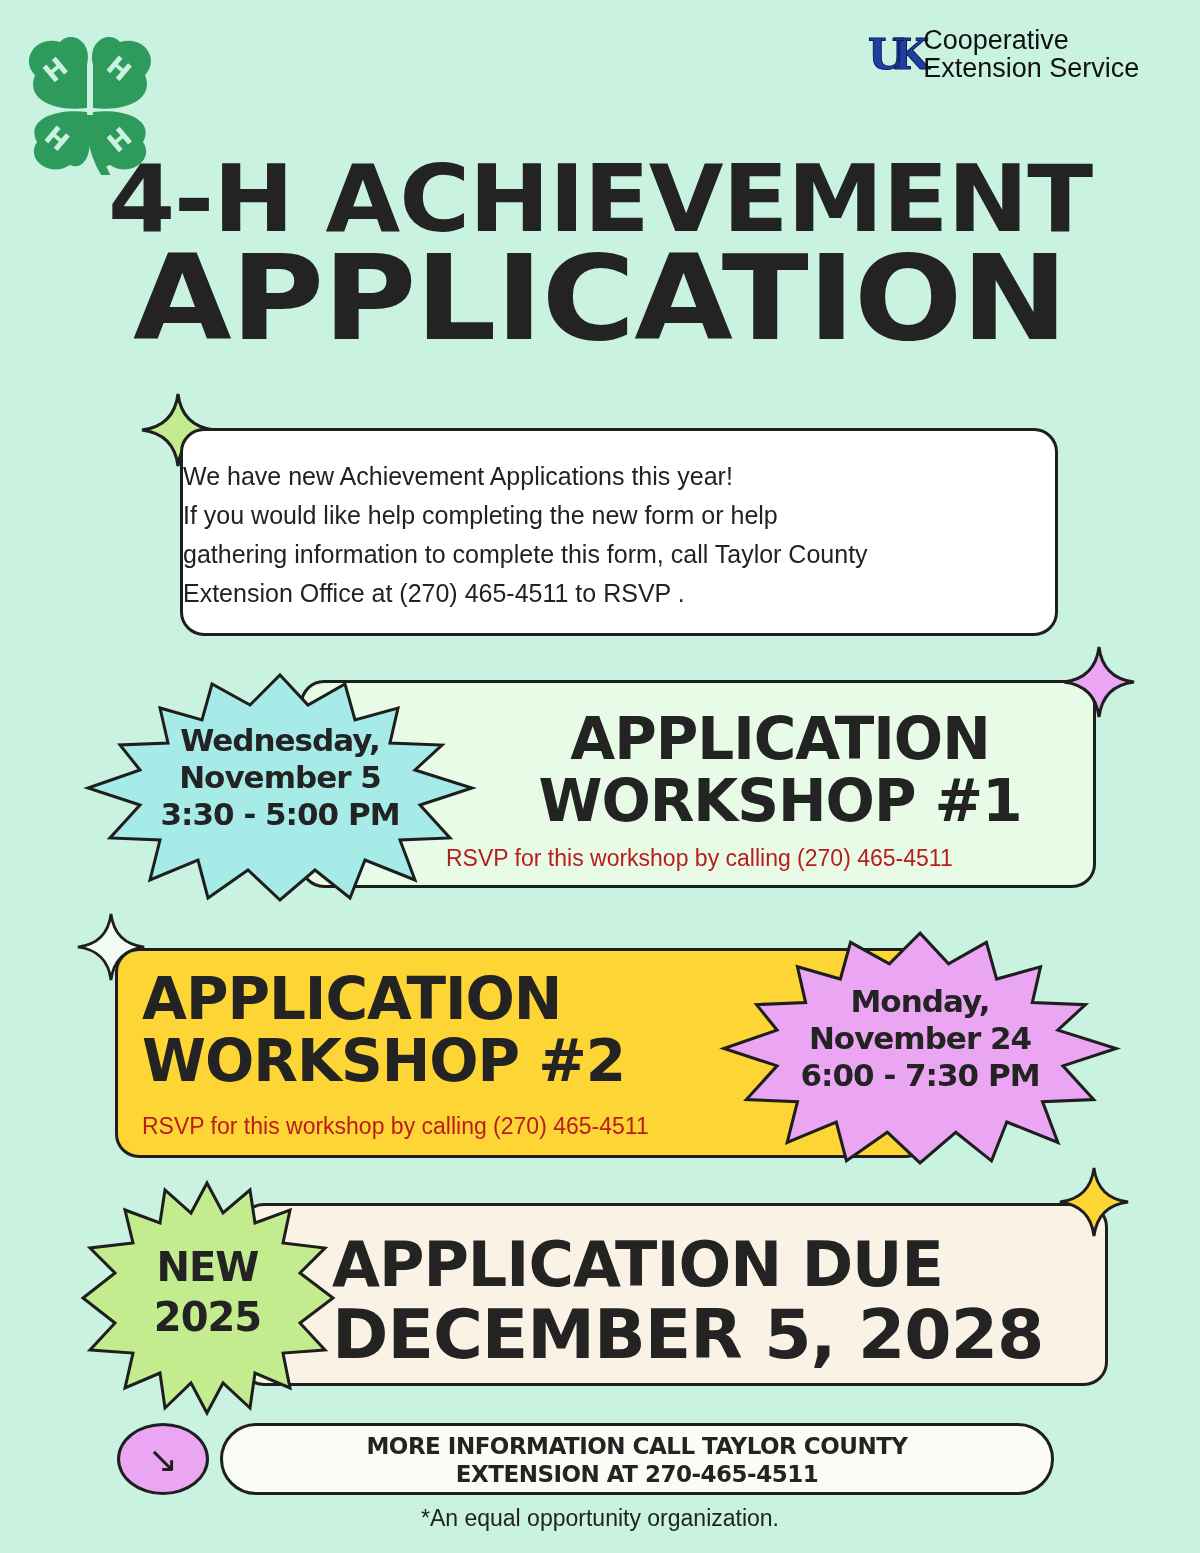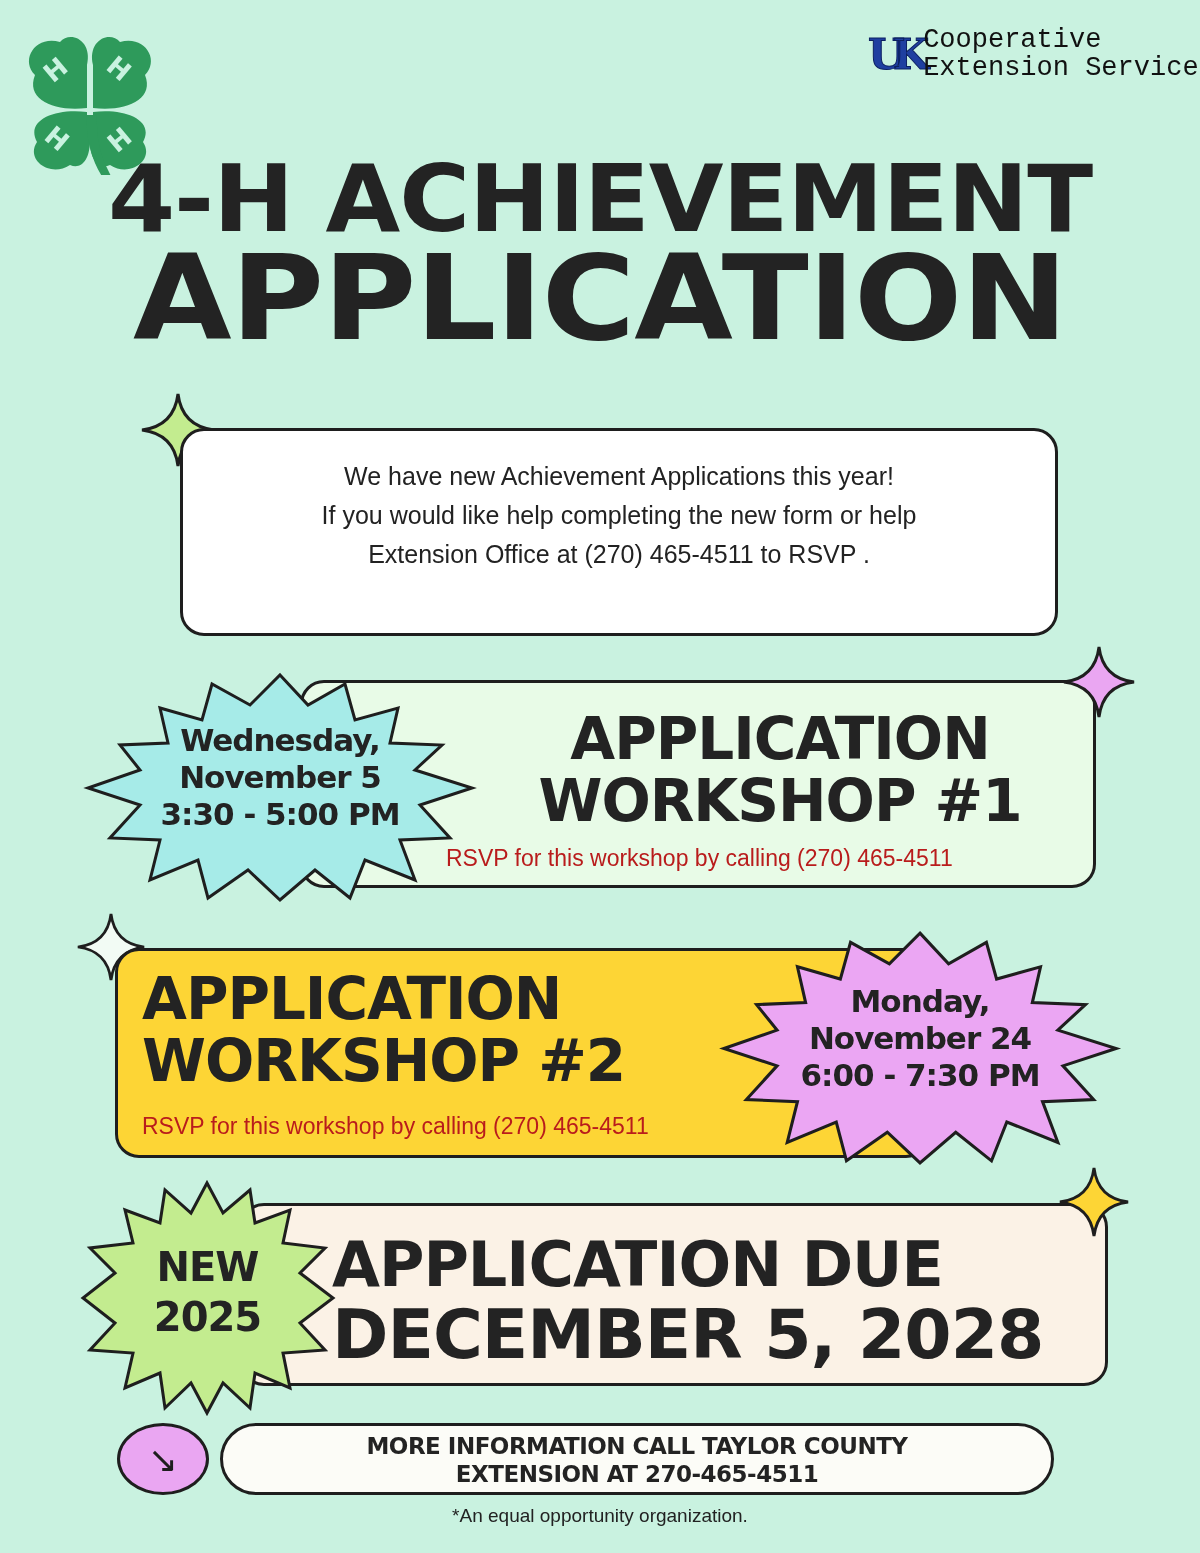--- a/index.html
+++ b/index.html
@@ -2,30 +2,30 @@
 <html><head>
 <meta charset="utf-8">
 <style>
   html,body{margin:0;padding:0;}
   body{width:1200px;height:1553px;background:#c9f2e0;position:relative;overflow:hidden;font-family:"Liberation Sans",sans-serif;color:#222;}
   .abs{position:absolute;}
   .heavy{font-family:"DejaVu Sans",sans-serif;font-weight:bold;color:#232323;letter-spacing:-1px;}
   .title1{left:0;width:1200px;top:150px;text-align:center;font-size:92px;line-height:100px;transform:scaleX(1.05);}
   .title2{left:0;width:1200px;top:238px;text-align:center;font-size:118px;line-height:120px;transform:scaleX(1.08);}
   .box{border:3px solid #1e1e1e;border-radius:24px;box-sizing:border-box;}
-  .intro{left:180px;top:428px;width:878px;height:208px;background:#fff;text-align:center;font-size:25px;line-height:39px;padding-top:26px;color:#222;}
+  .intro{left:180px;top:428px;width:878px;height:208px;background:#fff;text-align:left;font-size:25px;line-height:39px;padding-top:26px;color:#222;}
   .ws1{left:300px;top:680px;width:796px;height:208px;background:#e8fbe7;}
   .ws2{left:115px;top:948px;width:815px;height:210px;background:#fdd535;}
   .due{left:240px;top:1203px;width:868px;height:183px;background:#fbf2e6;}
   .info{left:220px;top:1423px;width:834px;height:72px;background:#fcfcf7;border-radius:36px;text-align:center;}
   .arrow-btn{left:117px;top:1423px;width:92px;height:72px;border:3px solid #1e1e1e;border-radius:50%;background:#eaa6f2;box-sizing:border-box;display:flex;align-items:center;justify-content:center;}
   .ws-title{font-size:58px;line-height:62px;}
   .rsvp{font-size:23px;color:#b91c1c;}
   .burst-text{font-size:31px;line-height:37px;text-align:center;}
-  .foot{left:0;width:1200px;top:1505px;text-align:center;font-size:19px;color:#222;}
+  .foot{left:0;width:1200px;top:1505px;text-align:center;font-size:23px;color:#222;}
   svg{display:block;}
 </style>
 </head>
 <body>
 
 <div class="abs" style="left:15px;top:20px;width:150px;height:155px;">
   <svg width="150" height="155" viewBox="0 0 150 155">
     <g fill="#2e9a5b">
       <path d="M72 88 C40 92 10 80 20 55 C5 40 20 15 45 22 C55 10 78 20 72 45 Z"></path>
       <path d="M78 88 C110 92 140 80 130 55 C145 40 130 15 105 22 C95 10 72 20 78 45 Z"></path>
@@ -37,38 +37,39 @@
       <text x="30" y="58" transform="rotate(-40 42 50)">H</text>
       <text x="92" y="58" transform="rotate(40 104 50)">H</text>
       <text x="30" y="128" transform="rotate(40 42 120)">H</text>
       <text x="94" y="128" transform="rotate(-40 106 120)">H</text>
     </g>
   </svg>
 </div>
 
 <div class="abs" style="left:868px;top:26px;display:flex;align-items:center;">
   <div style="font-family:'DejaVu Serif',serif;font-weight:bold;font-size:42px;color:#1f3fa0;letter-spacing:-12px;-webkit-text-stroke:1px #0b1f60;margin-right:6px;">UK</div>
-  <div style="font-family:Liberation Mono, monospace;font-size:27px;line-height:28px;color:#111;">
+  <div style="font-family:Liberation Sans, sans-serif;font-size:27px;line-height:28px;color:#111;">
     <div>Cooperative</div>
     <div>Extension Service</div>
   </div>
 </div>
 
 <div class="abs heavy title1">4-H ACHIEVEMENT</div>
 <div class="abs heavy title2">APPLICATION</div>
 
 <div class="abs" style="left:140px;top:392px;">
   <svg width="76" height="76" viewBox="0 0 76 76">
       <path d="M38 2 Q42 34 74 38 Q42 42 38 74 Q34 42 2 38 Q34 34 38 2Z" fill="#c3ec8f" stroke="#1e1e1e" stroke-width="3"></path>
     </svg>
 </div>
 
 <div class="abs box intro">
   <div>We have new Achievement Applications this year!</div>
   <div>If you would like help completing the new form or help</div>
+  <div>gathering information to complete this form, call Taylor County</div>
   <div>Extension Office at (270) 465-4511 to RSVP .</div>
 </div>
 
 <div class="abs box ws1"></div>
 <div class="abs" style="left:1062px;top:645px;">
   <svg width="74" height="74" viewBox="0 0 76 76">
       <path d="M38 2 Q42 34 74 38 Q42 42 38 74 Q34 42 2 38 Q34 34 38 2Z" fill="#eaa6f2" stroke="#1e1e1e" stroke-width="3"></path>
     </svg>
 </div>
 <div class="abs" style="left:80px;top:670px;width:400px;height:235px;">

